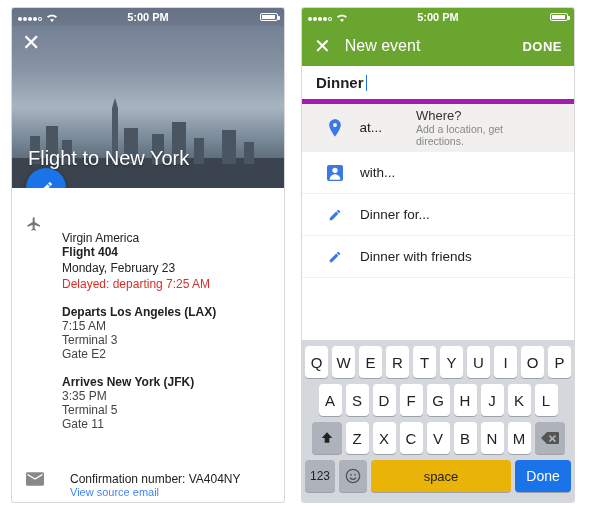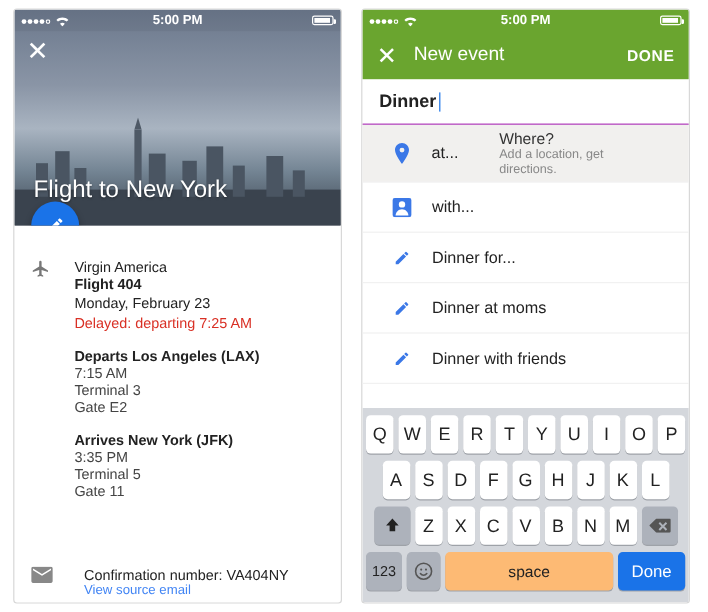--- a/index.html
+++ b/index.html
@@ -18,56 +18,56 @@
   .battery .fill { position: absolute; left: 1px; top: 1px; bottom: 1px; width: 80%; background: currentColor; }
 
   
   .hero { height: 180px; position: relative; overflow: hidden;
     background: linear-gradient(#6b788c 0%, #8a95a6 35%, #a9b4c1 55%, #738493 75%, #39424d 100%); }
   .hero .statusbar { background: rgba(0,0,0,0.05); }
   .hero-close { position: absolute; top: 24px; left: 10px; color: #fff; font-size: 22px; line-height: 1; cursor: pointer; }
   .skyline { position: absolute; left: 0; right: 0; bottom: 0; height: 90px; }
   .hero-title { position: absolute; left: 16px; bottom: 18px; color: #fff; font-size: 20px; font-weight: 300; text-shadow: 0 1px 2px rgba(0,0,0,0.4); }
   .fab { position: absolute; left: 14px; bottom: -20px; width: 40px; height: 40px; border-radius: 50%; background: #1a73e8; color: #fff; display: flex; align-items: center; justify-content: center; box-shadow: 0 3px 6px rgba(0,0,0,0.3); cursor: pointer; z-index: 3; }
-  .left-body { position: relative; flex: 1; padding: 28px 16px 0 50px; font-size: 12px; color: #222; overflow: hidden; }
+  .left-body { position: relative; flex: 1; padding: 43px 16px 0 50px; font-size: 12px; color: #222; overflow: hidden; }
   .left-body .lead-icon { position: absolute; left: 14px; color: #777; }
   .airline-name { font-weight: 400; }
   .flight-no { font-weight: 700; }
   .small { color: #222; margin-top: 2px; }
   .delay { color: #d93025; margin-top: 2px; }
   .section-title { font-weight: 700; margin-top: 14px; }
   .muted { color: #444; }
   .src-row { position: absolute; left: 14px; bottom: 4px; right: 14px; display: flex; align-items: flex-start; gap: 26px; color: #666; }
   .src-row .txt .link { color: #4285f4; font-size: 11px; }
 
   
   .appbar { background: #6aa52f; color: #fff; }
   .appbar-inner { display: flex; align-items: center; height: 40px; padding: 0 12px; gap: 14px; }
   .appbar-title { flex: 1; font-size: 16px; }
   .appbar-done { font-size: 13px; font-weight: 600; letter-spacing: .5px; cursor: pointer; }
-  .ev-title { display: flex; align-items: center; height: 38px; padding: 0 14px; font-size: 15px; font-weight: 600; color: #222; border-bottom: 1px solid #a21caf; }
+  .ev-title { display: flex; align-items: center; height: 38px; padding: 0 14px; font-size: 15px; font-weight: 600; color: #222; border-bottom: 5px solid #a21caf; }
   .cursor { display: inline-block; width: 1.5px; height: 16px; background: #1a73e8; margin-left: 2px; vertical-align: middle; }
   .sugg { display: flex; align-items: center; height: 42px; padding: 0 24px; gap: 16px; font-size: 13.5px; color: #222; border-bottom: 1px solid #f1f1f1; cursor: pointer; }
   .sugg.highlight { background: #f1f0ee; height: 48px; }
   .sugg .icon { width: 18px; display: flex; justify-content: center; color: #3b78e7; }
   .sugg .label { flex: 0 0 auto; }
   .sugg .callout { margin-left: 18px; }
   .sugg .callout .q { font-size: 13px; color: #333; }
   .sugg .callout .sub { font-size: 10.5px; color: #888; }
 
   
   .kbd { margin-top: auto; background: #d4d7dc; padding: 6px 3px 4px; }
   .krow { display: flex; justify-content: center; gap: 4px; margin-bottom: 6px; }
   .key { background: #fff; border-radius: 4px; box-shadow: 0 1px 0 #9ea2a8; height: 32px; display: flex; align-items: center; justify-content: center; font-size: 15px; color: #222; cursor: pointer; }
   .krow.r1 .key, .krow.r2 .key, .krow.r3 .key.letter { width: 23px; }
   .key.shift, .key.bksp { width: 30px; background: #adb2bb; }
   .krow.r4 .key { height: 32px; }
   .key.sym { width: 30px; background: #adb2bb; font-size: 12px; }
   .key.emoji { width: 28px; background: #adb2bb; }
-  .key.space { flex: 1; background: #fdba74; font-size: 13px; }
+  .key.space { flex: 1; background: #eab308; font-size: 13px; }
   .key.done { width: 56px; background: #1a73e8; color: #fff; font-size: 14px; }
 
   svg { display: block; }
 </style>
 </head>
 <body>
 
 <div class="stage">
 
   <div class="phone">
@@ -201,28 +201,20 @@
           </svg>
         </span>
       <span class="label">Dinner for...</span>
     </div>
     <div class="sugg">
       <span class="icon">
           <svg width="14" height="14" viewBox="0 0 24 24">
             <path fill="#3b78e7" d="M3 17.25V21h3.75L17.81 9.94l-3.75-3.75L3 17.25zM20.71 7.04a1 1 0 0 0 0-1.41l-2.34-2.34a1 1 0 0 0-1.41 0L15.13 5.12l3.75 3.75 1.83-1.83z"></path>
           </svg>
         </span>
-      <span class="label">Dinner at moms</span>
-    </div>
-    <div class="sugg">
-      <span class="icon">
-          <svg width="14" height="14" viewBox="0 0 24 24">
-            <path fill="#3b78e7" d="M3 17.25V21h3.75L17.81 9.94l-3.75-3.75L3 17.25zM20.71 7.04a1 1 0 0 0 0-1.41l-2.34-2.34a1 1 0 0 0-1.41 0L15.13 5.12l3.75 3.75 1.83-1.83z"></path>
-          </svg>
-        </span>
       <span class="label">Dinner with friends</span>
     </div>
 
     <div class="kbd">
       <div class="krow r1">
         <div class="key">Q</div>
         <div class="key">W</div>
         <div class="key">E</div>
         <div class="key">R</div>
         <div class="key">T</div>

